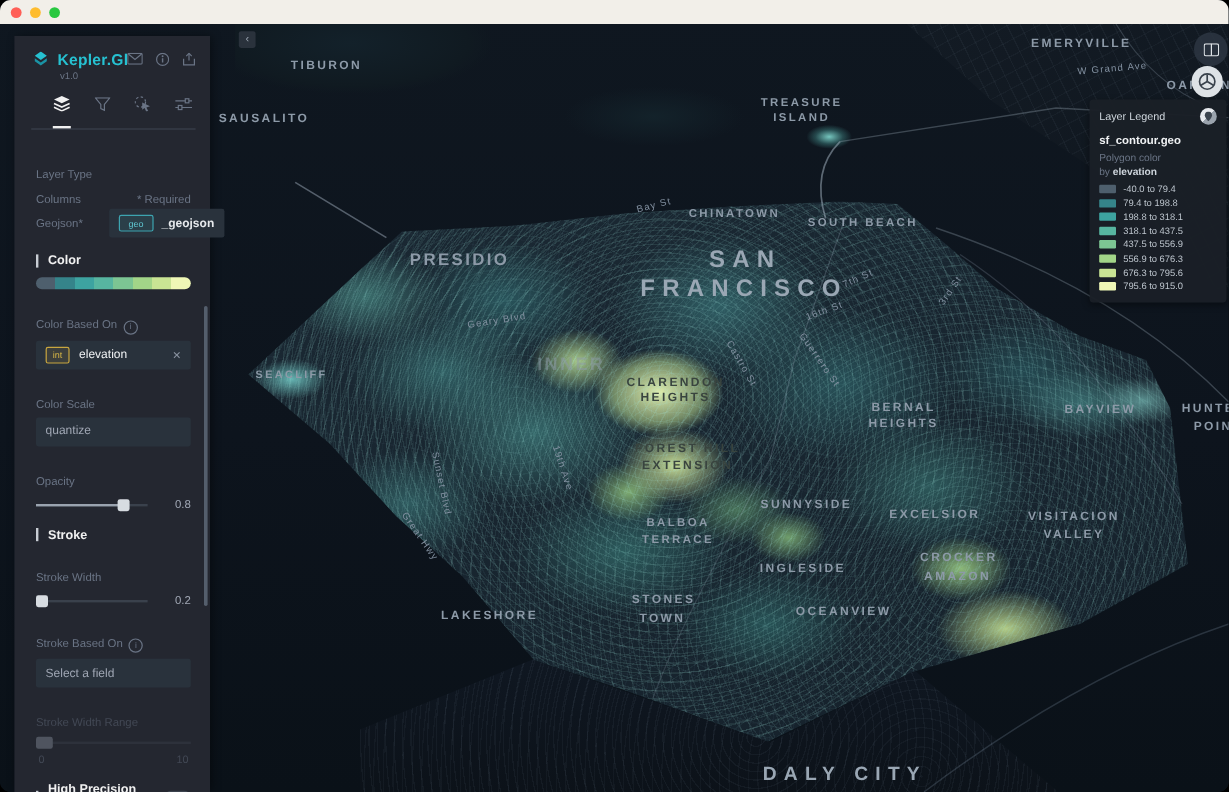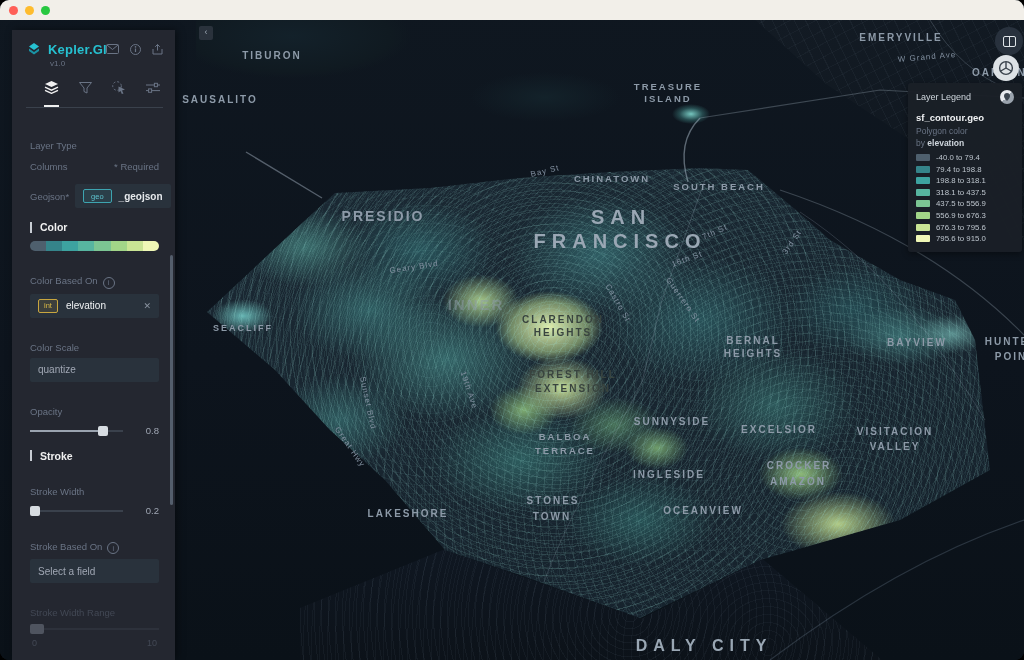--- a/index.html
+++ b/index.html
@@ -104,21 +104,21 @@
   .hdr-icons svg{display:block;cursor:pointer;}
   .tabs{display:flex;gap:20px;padding:12px 0 0 18px;border-bottom:1px solid #3a414c;}
   .tab{padding-bottom:7px;cursor:pointer;}
   .tab.active{border-bottom:2px solid #f0f0f0;}
   .panel{padding:8px 16px 0 18px;position:relative;}
   .lbl{font-size:9.5px;color:#6a7485;margin:24px 0 5px;}
   .row-split{display:flex;justify-content:space-between;align-items:center;}
   .input{background:#29323c;height:24px;border-radius:2px;display:flex;align-items:center;padding:0 8px;color:#a0a7b4;font-size:10px;cursor:pointer;}
   .layer-type{height:28px;gap:8px;padding-left:2px;}
   .type-icon{width:24px;height:24px;border-radius:2px;background:#1e262e;display:flex;align-items:center;justify-content:center;}
-  .geo-row{display:flex;align-items:center;gap:6px;margin-top:12px;}
+  .geo-row{display:flex;align-items:center;gap:22px;margin-top:2px;}
   .geo-row .lbl{margin:0;width:44px;}
   .geo-input{flex:1;gap:7px;}
   .badge-geo{border:1px solid #3da4b0;color:#5ec4cf;font-size:7.5px;padding:1.5px 7px;border-radius:2px;background:rgba(61,164,176,.12);}
   .badge-int{border:1px solid #c8a63f;color:#d8b846;font-size:7.5px;padding:1.5px 5px;border-radius:2px;background:rgba(200,166,63,.12);}
   .geo-val{color:#e6e9ec;font-weight:bold;}
   .section{display:flex;align-items:center;gap:8px;margin:13px 0 3px;cursor:pointer;}
   .section .bar{width:2px;height:11px;background:#c8cdd4;}
   .section .stitle{color:#f0f0f0;font-size:10.5px;font-weight:bold;flex:1;}
   .gradientbar{height:10px;border-radius:5px;margin:8px 0 4px;cursor:pointer;}
   .info-i{display:inline-flex;width:10px;height:10px;border:1px solid #6a7485;border-radius:50%;color:#6a7485;font-size:7px;align-items:center;justify-content:center;margin-left:5px;vertical-align:-1px;font-style:normal;}
@@ -180,21 +180,21 @@
         <span class="map-label city" style="left: 621px; top: 217px; font-size: 20px; transform: translate(-50%, -50%) rotate(0deg);">SAN</span>
         <span class="map-label city" style="left: 620px; top: 241px; font-size: 20px; transform: translate(-50%, -50%) rotate(0deg);">FRANCISCO</span>
         <span class="map-label street" style="left: 545px; top: 171px; font-size: 8px; transform: translate(-50%, -50%) rotate(-14deg);">Bay St</span>
         <span class="map-label " style="left: 383px; top: 216px; font-size: 14px; transform: translate(-50%, -50%) rotate(0deg);">PRESIDIO</span>
         <span class="map-label street" style="left: 414px; top: 267px; font-size: 8px; transform: translate(-50%, -50%) rotate(-9deg);">Geary Blvd</span>
         <span class="map-label street" style="left: 715px; top: 232px; font-size: 8px; transform: translate(-50%, -50%) rotate(-24deg);">7th St</span>
         <span class="map-label street" style="left: 687px; top: 259px; font-size: 8px; transform: translate(-50%, -50%) rotate(-20deg);">16th St</span>
         <span class="map-label street" style="left: 792px; top: 242px; font-size: 8px; transform: translate(-50%, -50%) rotate(-55deg);">3rd St</span>
         <span class="map-label street" style="left: 618px; top: 303px; font-size: 8px; transform: translate(-50%, -50%) rotate(60deg);">Castro St</span>
         <span class="map-label street" style="left: 683px; top: 300px; font-size: 8px; transform: translate(-50%, -50%) rotate(55deg);">Guerrero St</span>
-        <span class="map-label " style="left: 243px; top: 328px; font-size: 9px; transform: translate(-50%, -50%) rotate(0deg);">SEACLIFF</span>
+        <span class="map-label " style="left: 243px; top: 312px; font-size: 9px; transform: translate(-50%, -50%) rotate(0deg);">SEACLIFF</span>
         <span class="map-label dim" style="left: 476px; top: 304px; font-size: 15px; transform: translate(-50%, -50%) rotate(0deg);">INNER</span>
         <span class="map-label dark" style="left: 563px; top: 319px; font-size: 10px; transform: translate(-50%, -50%) rotate(0deg);">CLARENDON</span>
         <span class="map-label dark" style="left: 563px; top: 332px; font-size: 10px; transform: translate(-50%, -50%) rotate(0deg);">HEIGHTS</span>
         <span class="map-label " style="left: 753px; top: 340px; font-size: 10px; transform: translate(-50%, -50%) rotate(0deg);">BERNAL</span>
         <span class="map-label " style="left: 753px; top: 353px; font-size: 10px; transform: translate(-50%, -50%) rotate(0deg);">HEIGHTS</span>
         <span class="map-label " style="left: 917px; top: 342px; font-size: 10px; transform: translate(-50%, -50%) rotate(0deg);">BAYVIEW</span>
         <span class="map-label " style="left: 1016px; top: 341px; font-size: 10px; transform: translate(-50%, -50%) rotate(0deg);">HUNTERS</span>
         <span class="map-label " style="left: 1015px; top: 356px; font-size: 10px; transform: translate(-50%, -50%) rotate(0deg);">POINT</span>
         <span class="map-label street" style="left: 469px; top: 390px; font-size: 8px; transform: translate(-50%, -50%) rotate(72deg);">19th Ave</span>
         <span class="map-label street" style="left: 368px; top: 403px; font-size: 8px; transform: translate(-50%, -50%) rotate(78deg);">Sunset Blvd</span>

